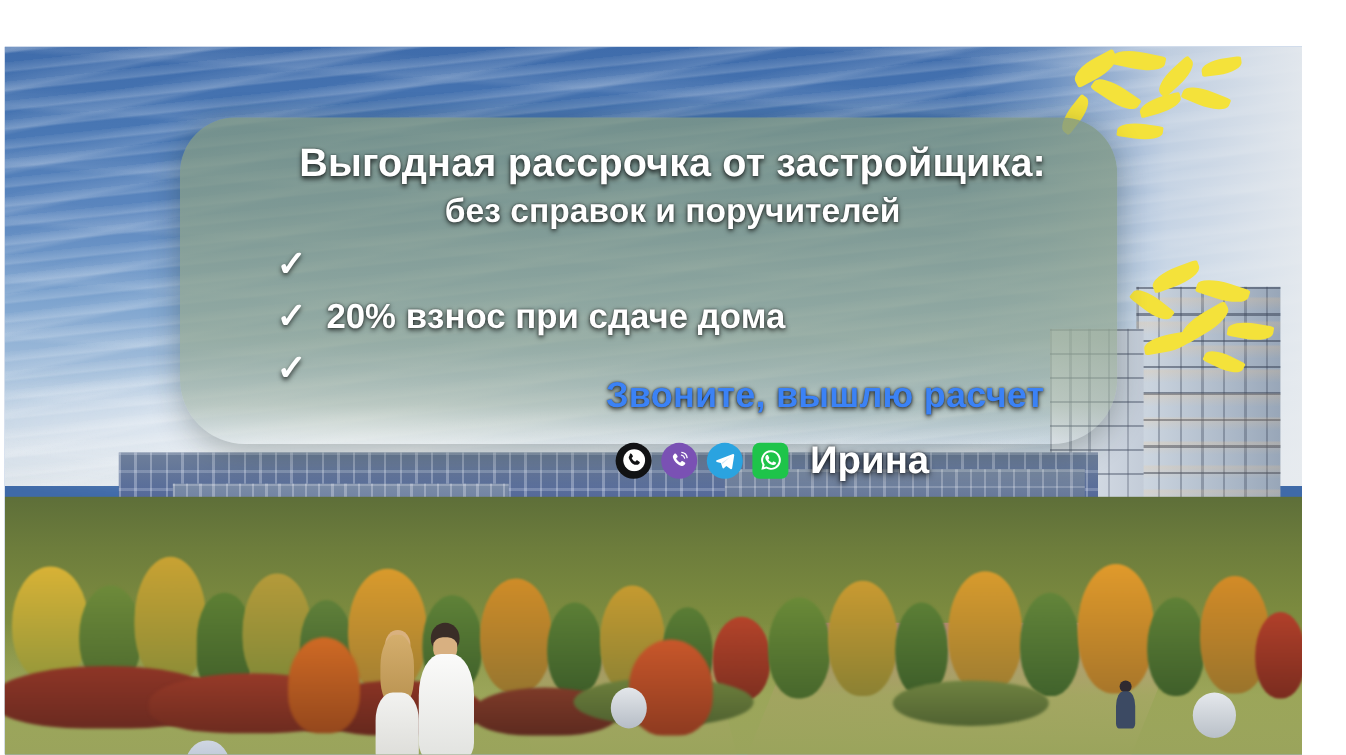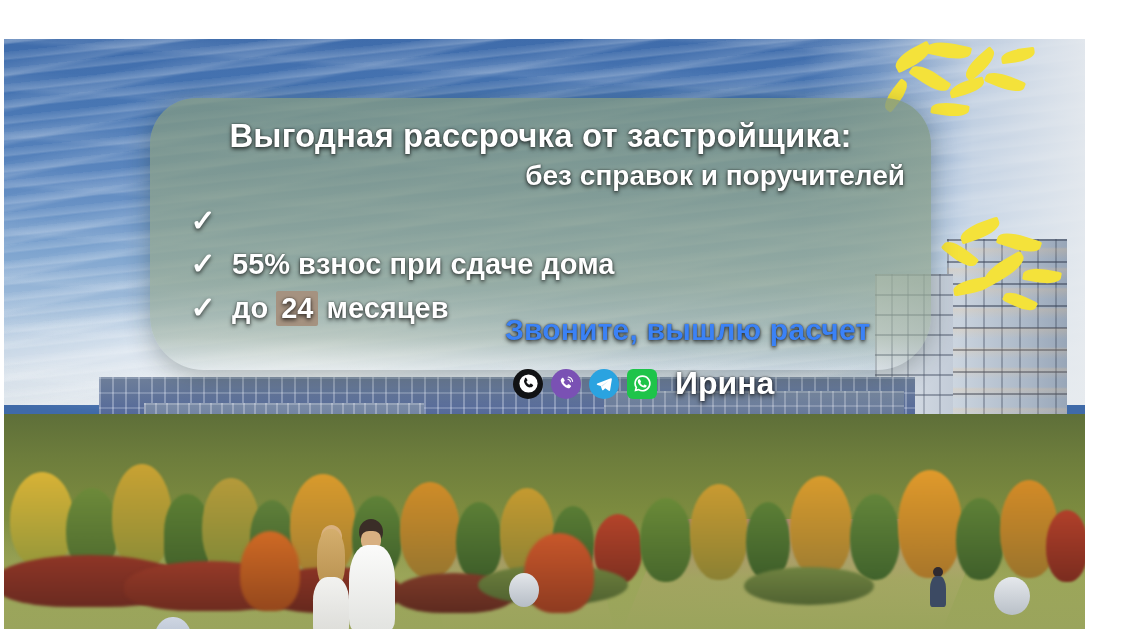--- a/index.html
+++ b/index.html
@@ -181,34 +181,35 @@
        rgba(150,170,150,0.76) 68%,
        rgba(158,176,157,0.55) 88%,
        rgba(160,178,160,0.10) 100%);
     box-shadow:0 6px 26px rgba(20,35,25,0.30);
   }
 
   .panel-inner{
     position:absolute;inset:0;
     padding:14px 26px 12px 26px;
     box-sizing:border-box;
+    margin-left:40px;
   }
 
   .headline{
     text-align:center;
     color:#ffffff;
     font-size:33px;
     font-weight:bold;
     letter-spacing:.1px;
     line-height:1.12;
     text-shadow:0 2px 4px rgba(0,0,0,0.72), 0 0 2px rgba(0,0,0,0.55);
     margin-top:6px;
   }
   .subhead{
-    text-align:right;
+    text-align:center;
     color:#ffffff;
     font-size:28px;
     font-weight:bold;
     line-height:1.15;
     margin-top:5px;
     text-shadow:0 2px 4px rgba(0,0,0,0.72), 0 0 2px rgba(0,0,0,0.55);
   }
 
   .bullets{
     list-style:none;
@@ -407,26 +408,25 @@
       <div class="headline">Выгодная рассрочка от застройщика:</div>
       <div class="subhead">без справок и поручителей</div>
 
       <ul class="bullets">
         <li class="bullet">
           <span class="check">✓</span>
         </li>
         <li class="bullet">
           <span class="check">✓</span>
           <span class="bullet-text">
-            <span>55% взнос при сдаче дома</span>
+            <span>20% взнос при сдаче дома</span>
           </span>
         </li>
         <li class="bullet">
           <span class="check">✓</span>
-          <span class="bullet-text"><span>до </span><span class="hl">24</span><span> месяцев</span></span>
         </li>
       </ul>
 
     </div>
   </div>
 
   <div class="cta">Звоните, вышлю расчет</div>
 
   <div class="contact-row">
 

